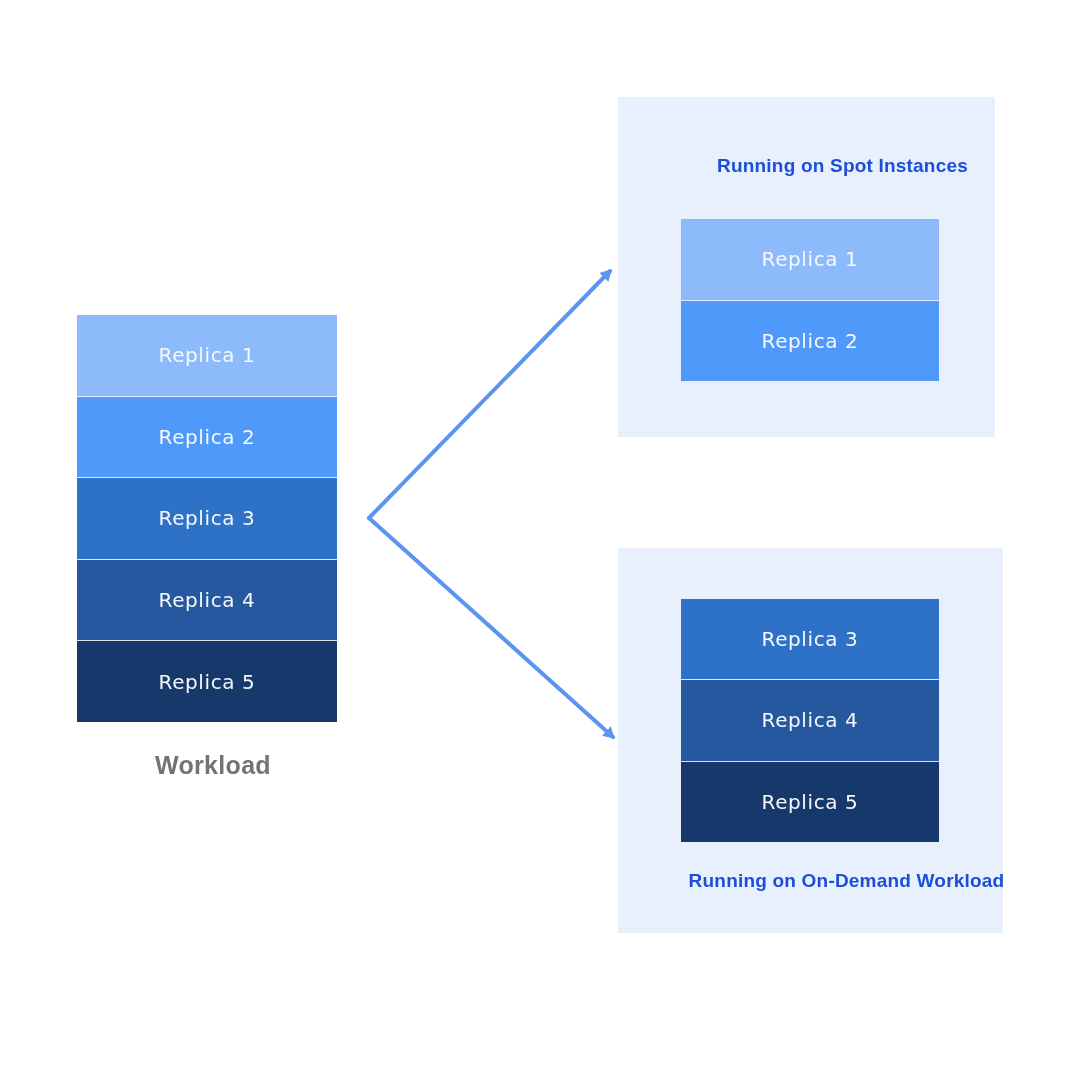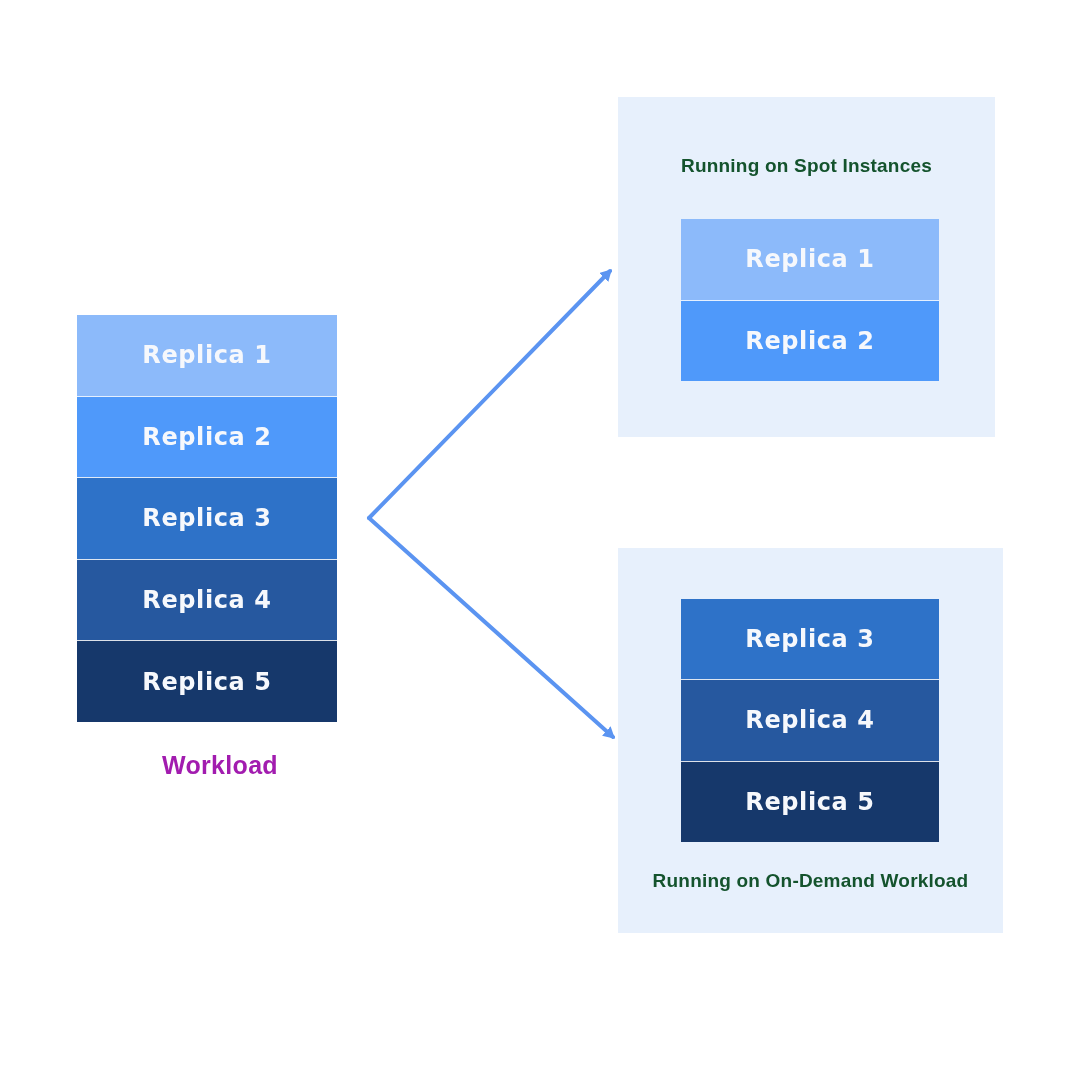--- a/index.html
+++ b/index.html
@@ -26,58 +26,59 @@
     display: flex;
     align-items: center;
     justify-content: center;
   }
   .block + .block {
     border-top: 1px solid rgba(255,255,255,0.85);
   }
   .block span {
     color: #f6f8fc;
     font-family: "DejaVu Sans", sans-serif;
-    font-weight: 700;
-    font-size: 24px;
+    font-weight: 400;
+    font-size: 20px;
     letter-spacing: 0.6px;
   }
   .workload-stack { left: 77px;  top: 315px; width: 260px; height: 407px; }
   .spot-stack     { left: 63px;  top: 122px; width: 258px; height: 162px; }
   .ondemand-stack { left: 63px;  top: 51px;  width: 258px; height: 243px; }
 
   
   .group-box {
     position: absolute;
     background: #e7f0fc;
   }
   .spot-box     { left: 618px; top: 97px;  width: 377px; height: 340px; }
   .ondemand-box { left: 618px; top: 548px; width: 385px; height: 385px; }
   .group-title {
     position: absolute;
     left: 0;
     width: 100%;
     text-align: center;
     font-weight: bold;
     font-size: 19px;
-    color: #14532d;
+    color: #1d4ed8;
     letter-spacing: 0.2px;
+    padding-left: 36px;
   }
   .spot-title     { top: 58px; }
   .ondemand-title { top: 322px; }
 
   
   .workload-label {
     position: absolute;
-    left: 90px;
+    left: 83px;
     top: 751px;
     width: 260px;
     text-align: center;
     font-weight: bold;
     font-size: 25px;
-    color: #a21caf;
+    color: #737373;
     letter-spacing: 0.3px;
   }
 
   
   .arrows {
     position: absolute;
     left: 0;
     top: 0;
     width: 1080px;
     height: 1080px;

